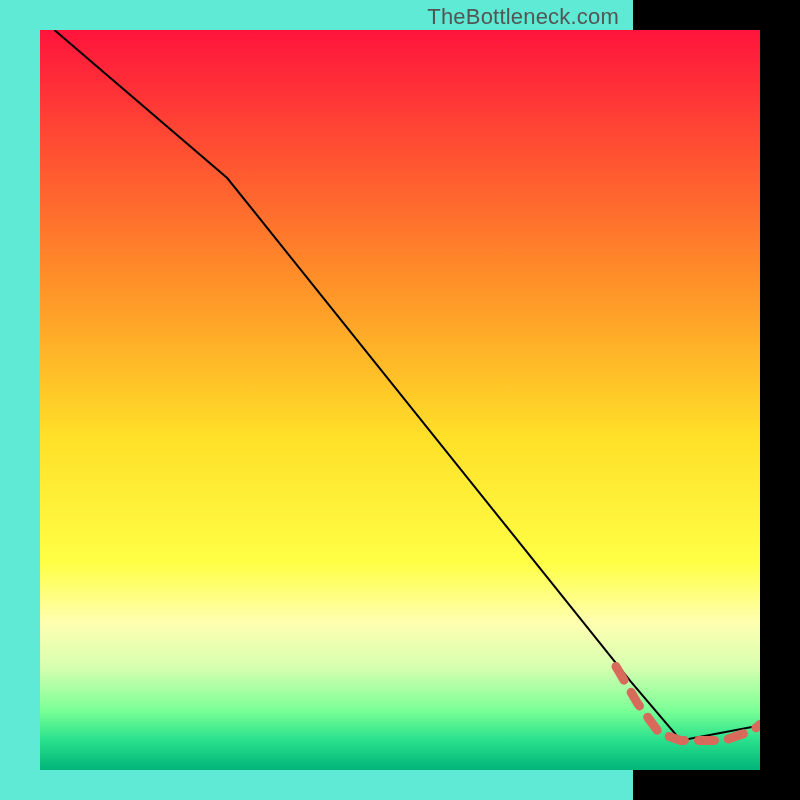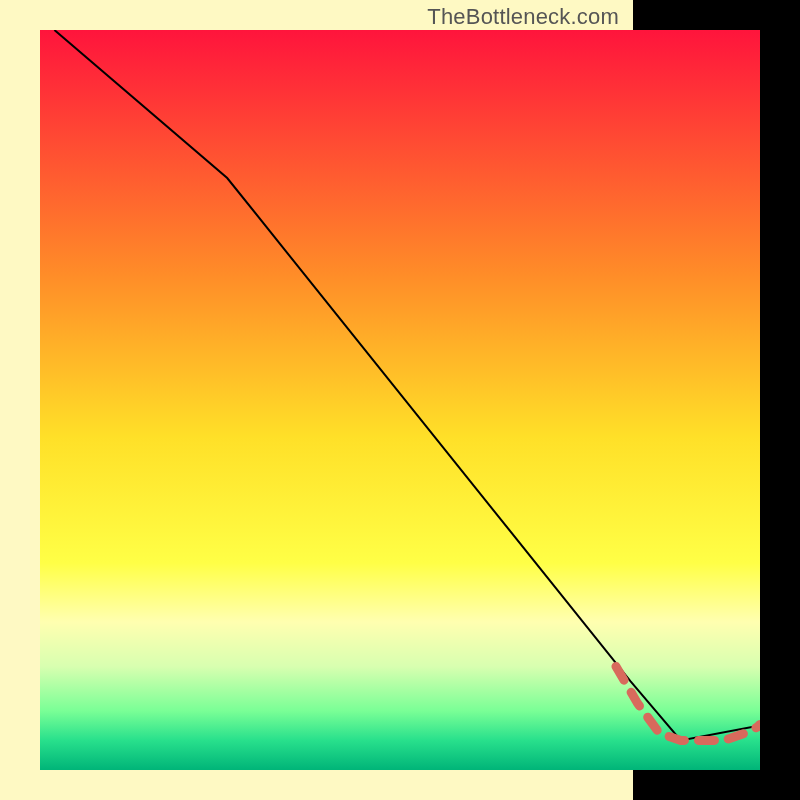--- a/index.html
+++ b/index.html
@@ -8,21 +8,21 @@
     width: 800px;
     height: 800px;
     background: #000;
     overflow: hidden;
     font-family: Arial, Helvetica, sans-serif;
   }
   .stage {
     position: relative;
     width: 633px;
     height: 800px;
-    background: #fef9c3;
+    background: #5eead4;
   }
   .watermark {
     position: absolute;
     top: 4px;
     right: 14px;
     color: #555;
     font-size: 22px;
     font-weight: 500;
     letter-spacing: 0.2px;
     user-select: none;

